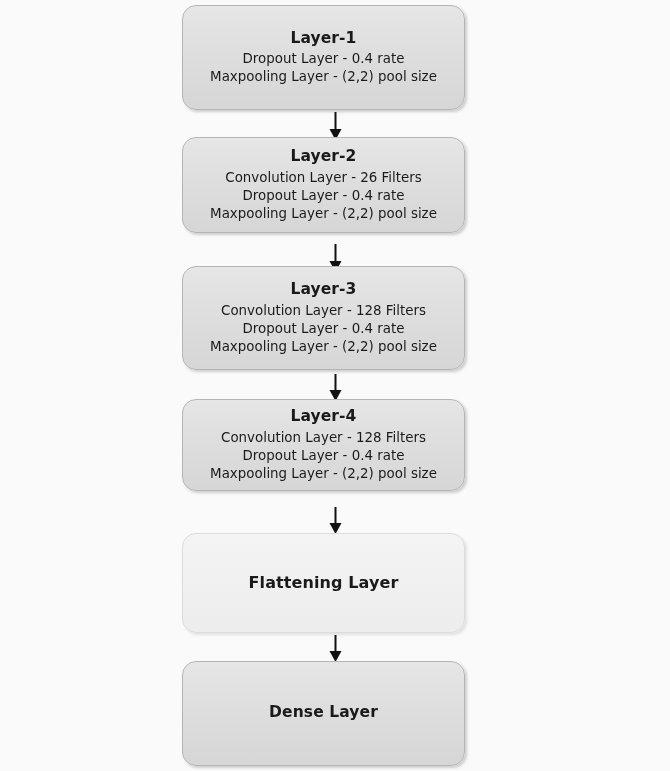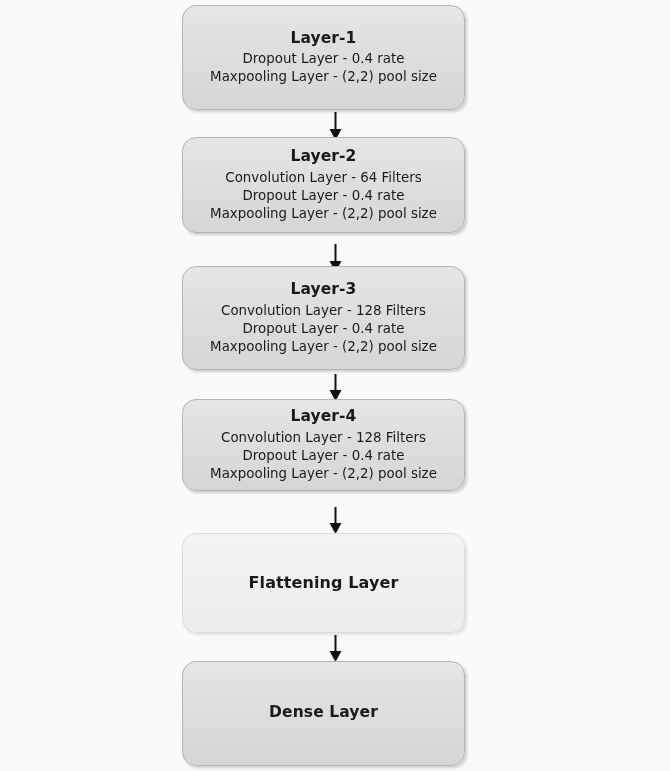--- a/index.html
+++ b/index.html
@@ -107,21 +107,21 @@
   </div>
 
   <div class="arrow" style="top:112px;height:28px;">
     <div class="shaft" style="height:18px;"></div>
     <div class="head"></div>
   </div>
 
   <div class="node" style="top:137px;height:96px;">
     <div class="node-title">Layer-2</div>
     <div class="node-lines">
-      <div>Convolution Layer - 64 Filters</div>
+      <div>Convolution Layer - 26 Filters</div>
       <div>Dropout Layer - 0.4 rate</div>
       <div>Maxpooling Layer - (2,2) pool size</div>
     </div>
   </div>
 
   <div class="arrow" style="top:244px;height:28px;">
     <div class="shaft" style="height:18px;"></div>
     <div class="head"></div>
   </div>
 

